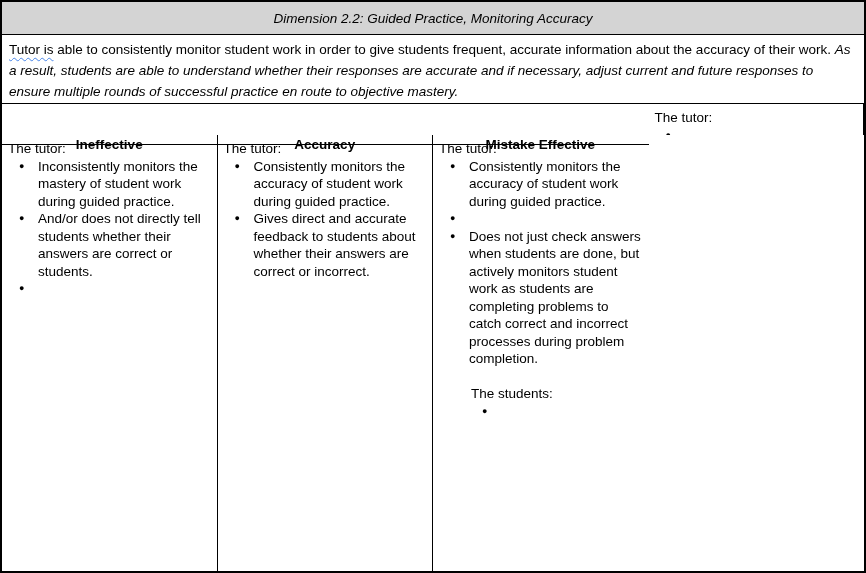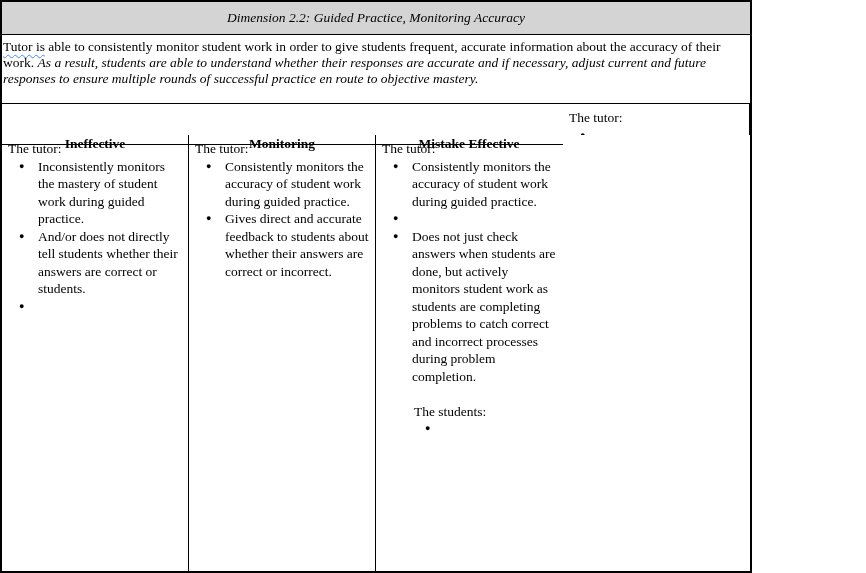--- a/index.html
+++ b/index.html
@@ -3,52 +3,51 @@
 <meta charset="utf-8">
 <style>
   html, body {
     margin: 0;
     padding: 0;
     background: #fff;
     font-family: "Liberation Sans", "DejaVu Sans", sans-serif;
     color: var(--text, #000);
   }
   .doc {
-    width: 752px;
+    width: 866px;
     height: 573px;
     box-sizing: border-box;
     border: 2px solid var(--border, #000);
     background: var(--bg, #fff);
     display: flex;
     flex-direction: column;
     overflow: hidden;
-    font-family: Liberation Serif, serif;
   }
   .title-row {
     height: 33px;
     box-sizing: border-box;
     flex: 0 0 auto;
     background: var(--header-fill, #d4d4d4);
     border-bottom: 1px solid var(--border, #000);
     display: flex;
     align-items: center;
     justify-content: center;
   }
   .title-text {
     font-style: italic;
     font-size: 13.5px;
   }
   .intro-row {
     height: 69px;
     box-sizing: border-box;
     flex: 0 0 auto;
     border-bottom: 1px solid var(--border, #000);
-    padding: 4px 8px 4px 1px;
+    padding: 4px 8px 4px 7px;
     font-size: 13.5px;
-    line-height: 16px;
+    line-height: 21px;
   }
   .italic { font-style: italic; }
   .squiggle {
     text-decoration-line: underline;
     text-decoration-style: wavy;
     text-decoration-color: var(--flag, #4a86e8);
     text-decoration-thickness: 1px;
     text-underline-offset: 3px;
     text-decoration-skip-ink: none;
   }
@@ -99,21 +98,21 @@
 
 <div class="doc">
   <div class="title-row">
     <span class="title-text">Dimension 2.2: Guided Practice, Monitoring Accuracy</span>
   </div>
   <div class="intro-row">
     <span class="squiggle">Tutor is</span><span> able to consistently monitor student work in order to give students frequent, accurate information about the accuracy of their work. </span><span class="italic">As a result, students are able to understand whether their responses are accurate and if necessary, adjust current and future responses to ensure multiple rounds of successful practice en route to objective mastery.</span>
   </div>
   <div class="grid" id="grid">
       <div class="hcell">Ineffective</div>
-      <div class="hcell">Monitoring</div>
+      <div class="hcell">Accuracy</div>
       <div class="hcell">Mistake Effective</div>
       <div class="bcell">
         <div class="section">
           <div class="slabel">The tutor:</div>
           <div class="bullet">
             <span class="marker">●</span>
           </div>
         </div>
       </div>
       <div class="bcell">

